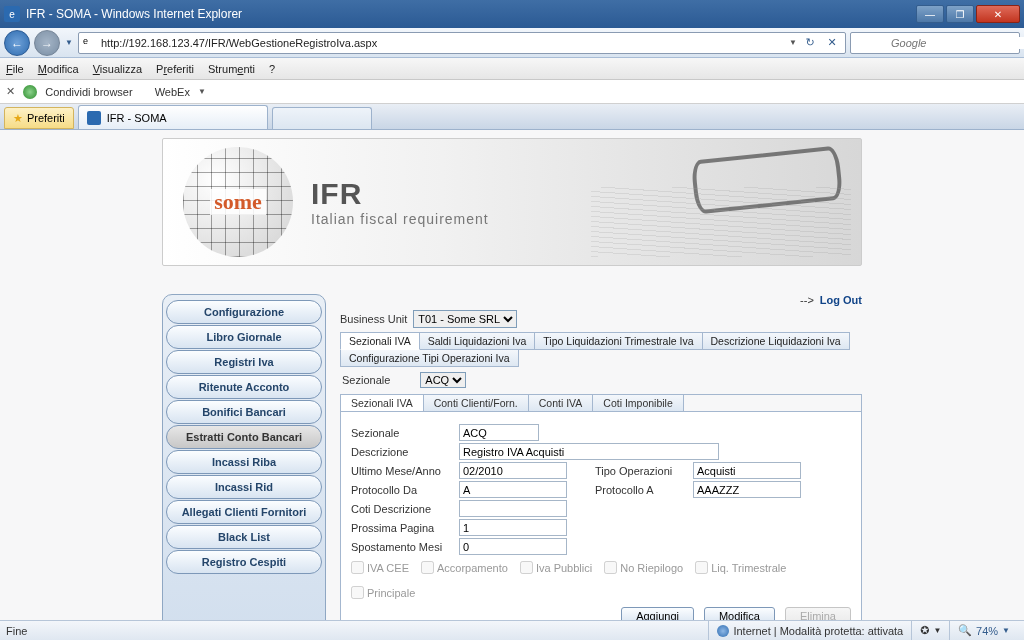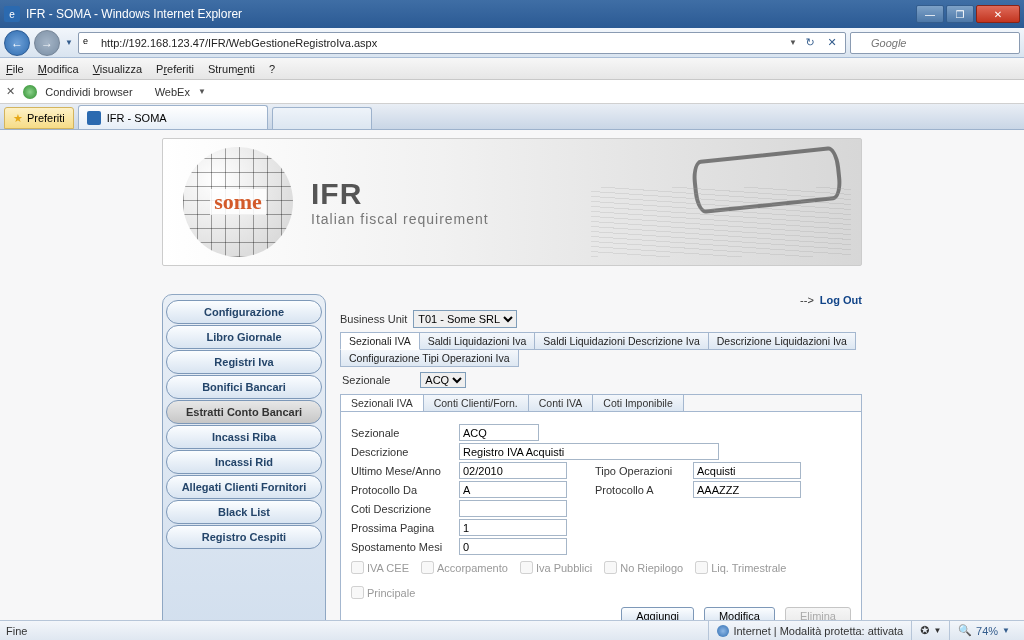--- a/index.html
+++ b/index.html
@@ -14,21 +14,21 @@
   .titlebar .winbtn.close { background: linear-gradient(#e06b5a,#c23520); border-color:#8a2315; width:44px;}
 
   
   .navbar { height: 30px; background: linear-gradient(#f2f6fb,#d9e4f0); border-bottom:1px solid #a9bdd6; display:flex; align-items:center; padding: 0 4px; gap:4px;}
   .navbtn { width:26px; height:26px; border-radius:50%; background: radial-gradient(#6fa1d8,#2e6cb0); border:1px solid #2a5a94; display:flex;align-items:center;justify-content:center;color:#fff;font-size:12px;}
   .navbtn.disabled { filter: grayscale(0.6) opacity(0.7); }
   .navbar .dd { width:10px; height:20px; display:flex;align-items:center;justify-content:center;color:#345d8d;font-size:8px;}
   .url { flex:1; height:22px; background:#fff; border:1px solid #8a9bb2; border-radius:2px; display:flex; align-items:center; padding:0 4px; gap:4px;}
   .url input { flex:1; border:none; outline:none; font-size:11px; color:#222; }
   .url .refresh, .url .stop { width:18px; text-align:center; color:#345d8d; cursor:pointer;}
-  .searchbox { width:170px; height:22px; background:#fff; border:1px solid #8a9bb2; border-radius:2px; display:flex; align-items:center; padding:0 0; gap:20px;}
+  .searchbox { width:170px; height:22px; background:#fff; border:1px solid #8a9bb2; border-radius:2px; display:flex; align-items:center; padding:0 20px; gap:20px;}
   .searchbox .gicon { width:16px;height:16px; }
   .searchbox input { flex:1; border:none; outline:none; font-size:11px; color:#888; font-style:italic; }
 
   
   .menubar { height:22px; background: linear-gradient(#f7f7f7,#e6e6e6); border-bottom:1px solid #c8c8c8; display:flex; align-items:center; padding:0 6px; gap:14px; color:#222;}
   .menubar span u { text-decoration: underline; }
 
   
   .sharebar { height:24px; background:#fff; border-bottom:1px solid #d0d0d0; display:flex; align-items:center; padding:0 6px; gap:8px; color:#333;}
   .sharebar .closex { color:#555; cursor:pointer;}
@@ -187,20 +187,21 @@
       </div>
       <div class="glasses"></div>
     </div>
 
     <div class="main">
 
       <div class="sidebar">
         <button class="sbtn">Configurazione</button>
         <button class="sbtn">Libro Giornale</button>
         <button class="sbtn">Registri Iva</button>
+        <button class="sbtn">Ritenute Acconto</button>
         <button class="sbtn">Bonifici Bancari</button>
         <button class="sbtn active">Estratti Conto Bancari</button>
         <button class="sbtn">Incassi Riba</button>
         <button class="sbtn">Incassi Rid</button>
         <button class="sbtn">Allegati Clienti Fornitori</button>
         <button class="sbtn">Black List</button>
         <button class="sbtn">Registro Cespiti</button>
       </div>
 
       <div class="panel">
@@ -212,21 +213,21 @@
         <div class="burow">
           <span>Business Unit</span>
           <select>
             <option>T01 - Some SRL</option>
           </select>
         </div>
 
         <div class="tabbar">
           <div class="tab active">Sezionali IVA</div>
           <div class="tab">Saldi Liquidazioni Iva</div>
-          <div class="tab">Saldi Liquidazioni Descrizione Iva</div>
+          <div class="tab">Tipo Liquidazioni Trimestrale Iva</div>
           <div class="tab">Descrizione Liquidazioni Iva</div>
           <div class="tab">Configurazione Tipi Operazioni Iva</div>
         </div>
 
         <div class="secrow">
           <span>Sezionale</span>
           <select>
             <option>ACQ</option>
           </select>
         </div>

